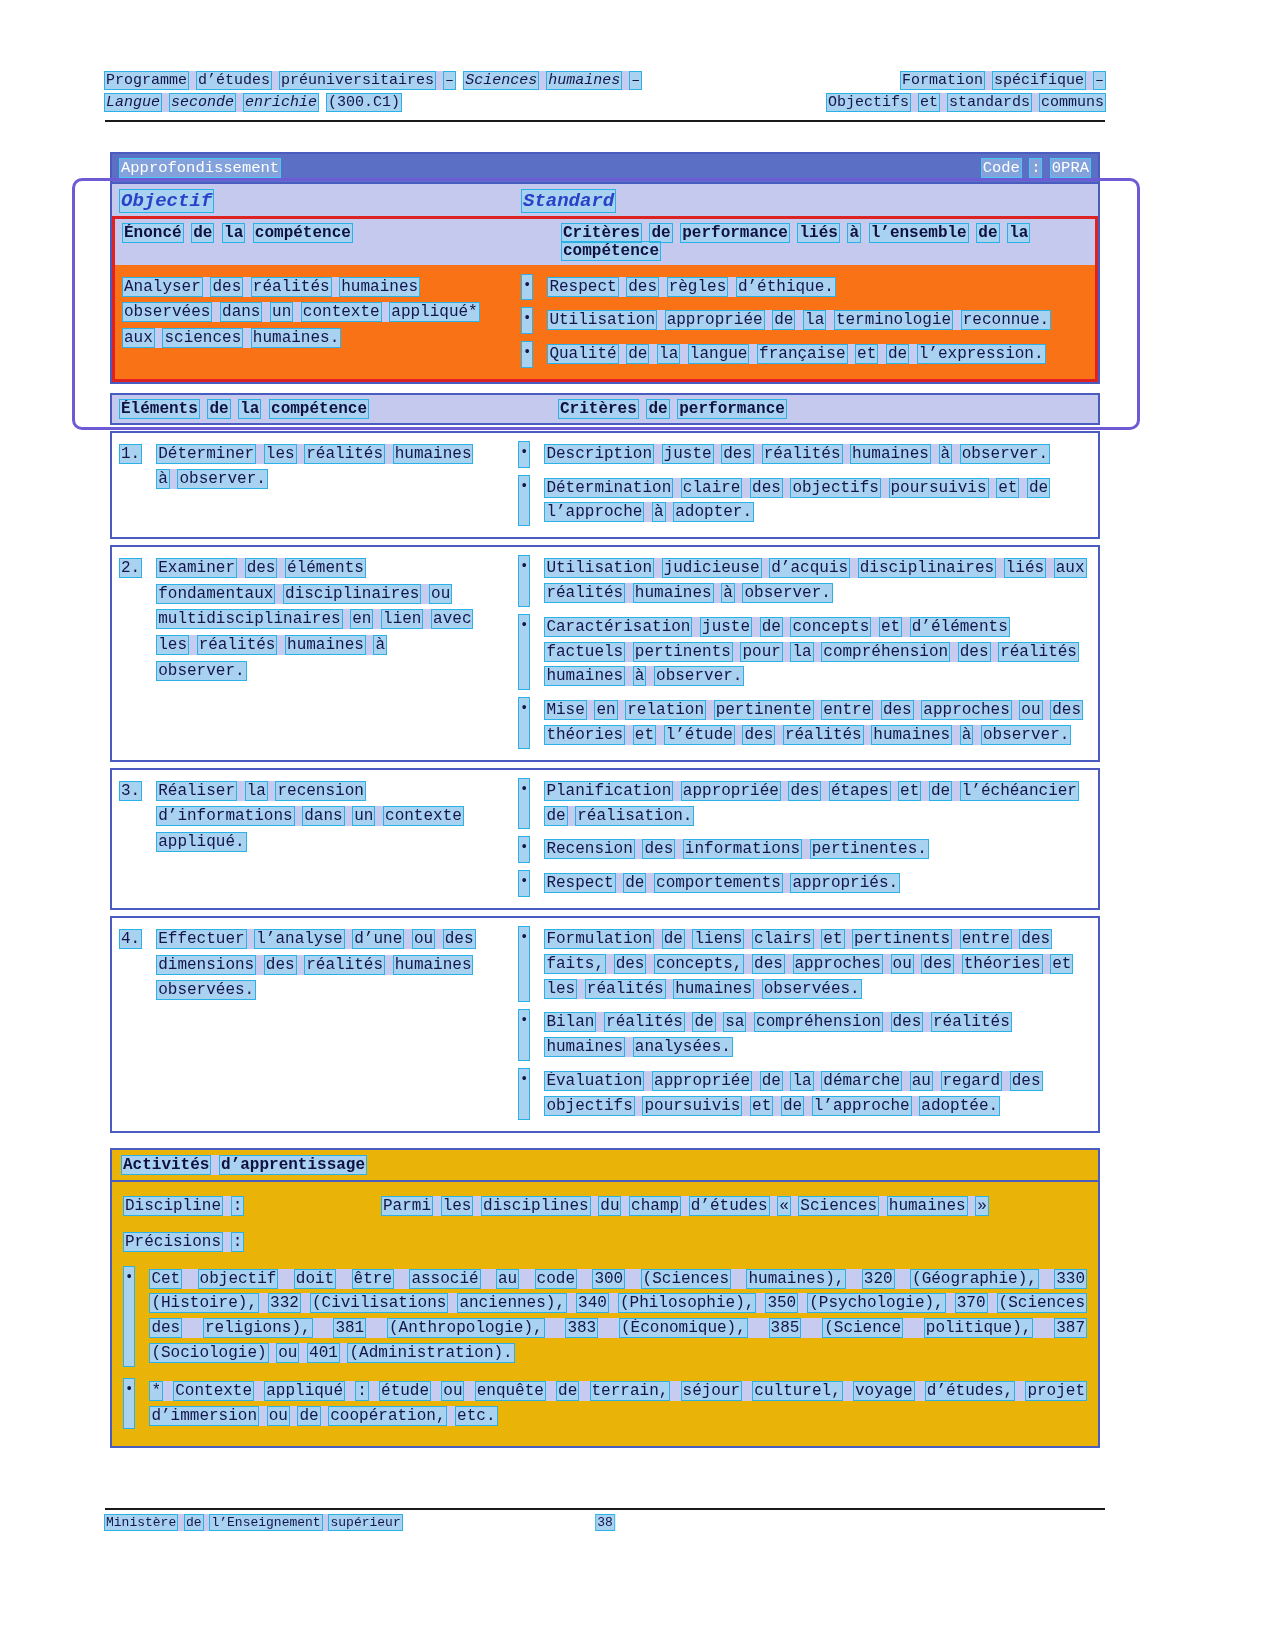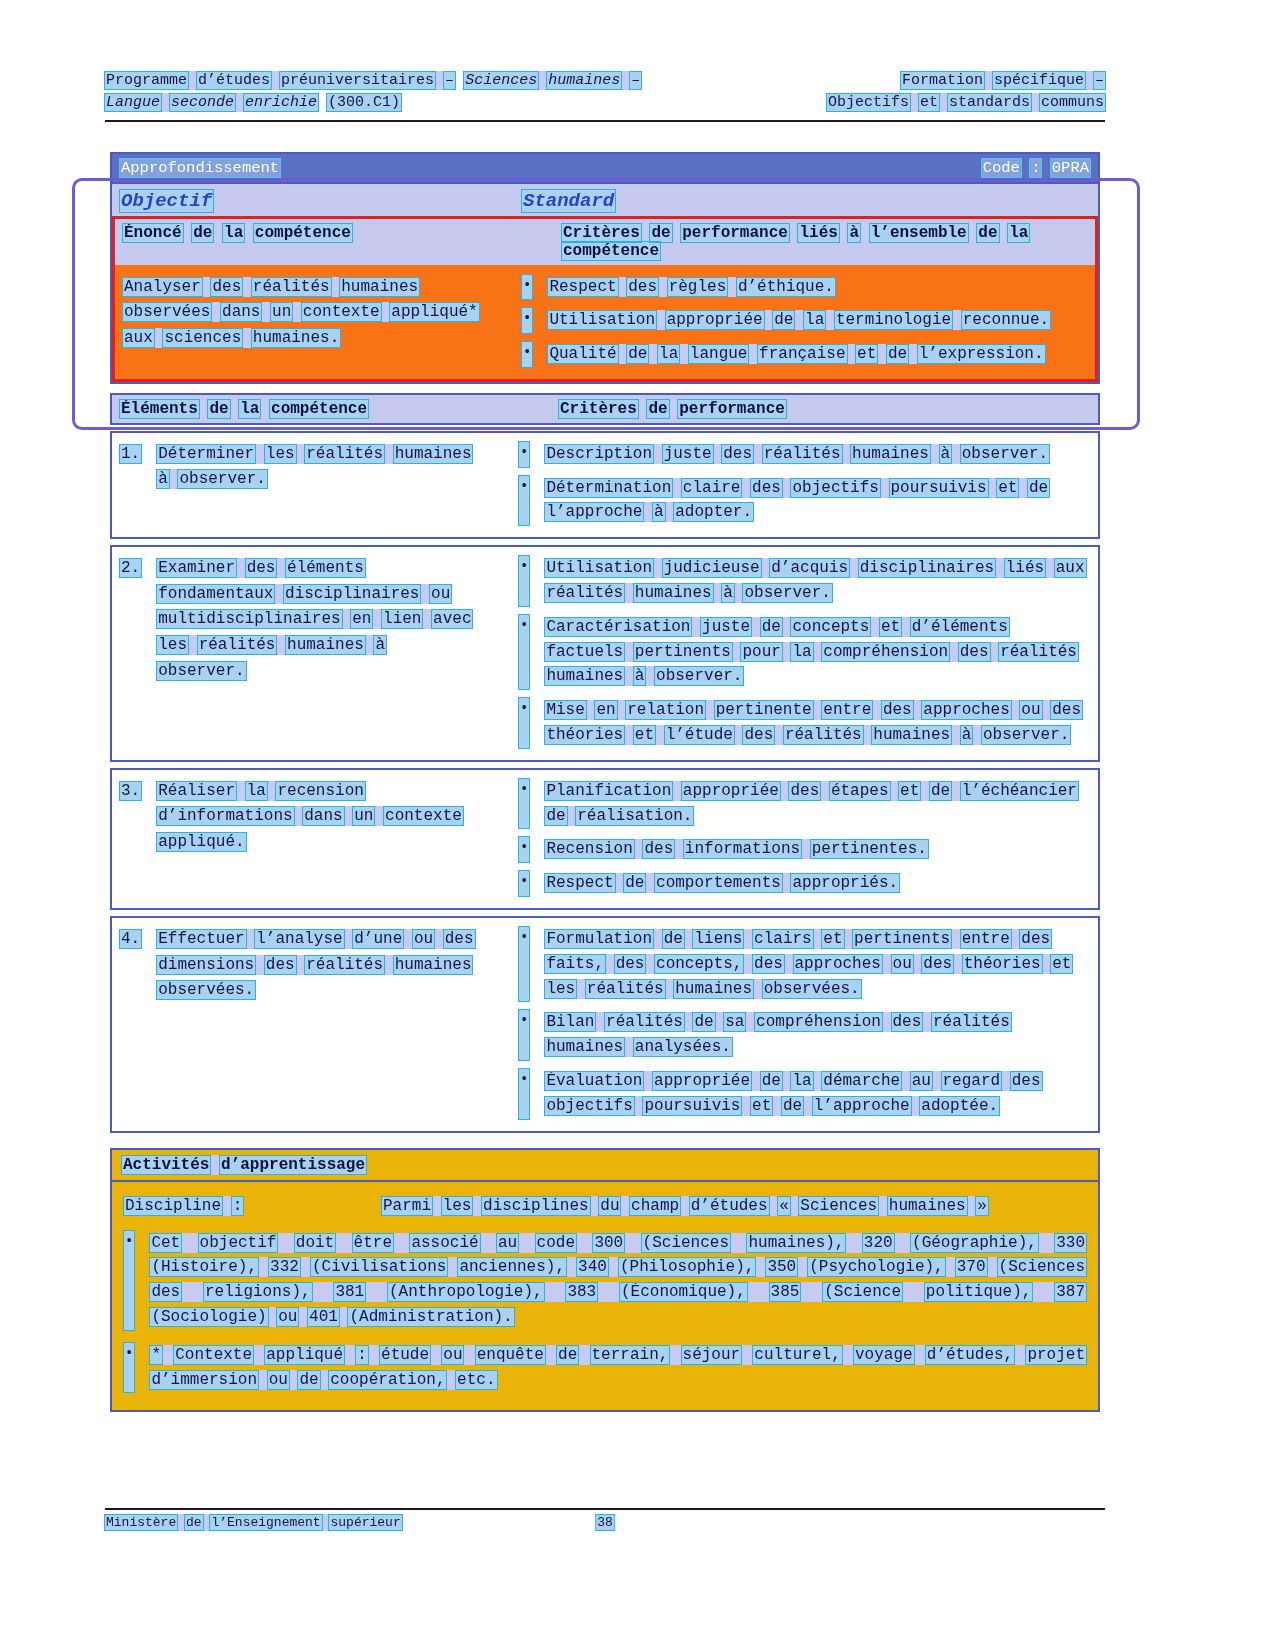--- a/index.html
+++ b/index.html
@@ -282,20 +282,23 @@
 
       <div class="acts">
         <div class="acts-title">
           <span class="w"><span class="hl">Activités</span> <span class="hl">d’apprentissage</span></span>
         </div>
         <div class="acts-body">
           <div class="kv">
             <span class="kv-label"><span class="w"><span class="hl">Discipline</span> <span class="hl">:</span></span></span>
             <span class="kv-value"><span class="w"><span class="hl">Parmi</span> <span class="hl">les</span> <span class="hl">disciplines</span> <span class="hl">du</span> <span class="hl">champ</span> <span class="hl">d’études</span> <span class="hl">«</span> <span class="hl">Sciences</span> <span class="hl">humaines</span> <span class="hl">»</span></span></span>
           </div>
+          <div class="kv">
+            <span class="kv-label"><span class="w"><span class="hl">Précisions</span> <span class="hl">:</span></span></span>
+          </div>
           <div class="note">
             <span class="hl bullet">•</span>
             <span class="btext"><span class="w"><span class="hl">Cet</span> <span class="hl">objectif</span> <span class="hl">doit</span> <span class="hl">être</span> <span class="hl">associé</span> <span class="hl">au</span> <span class="hl">code</span> <span class="hl">300</span> <span class="hl">(Sciences</span> <span class="hl">humaines),</span> <span class="hl">320</span> <span class="hl">(Géographie),</span> <span class="hl">330</span> <span class="hl">(Histoire),</span> <span class="hl">332</span> <span class="hl">(Civilisations</span> <span class="hl">anciennes),</span> <span class="hl">340</span> <span class="hl">(Philosophie),</span> <span class="hl">350</span> <span class="hl">(Psychologie),</span> <span class="hl">370</span> <span class="hl">(Sciences</span> <span class="hl">des</span> <span class="hl">religions),</span> <span class="hl">381</span> <span class="hl">(Anthropologie),</span> <span class="hl">383</span> <span class="hl">(Économique),</span> <span class="hl">385</span> <span class="hl">(Science</span> <span class="hl">politique),</span> <span class="hl">387</span> <span class="hl">(Sociologie)</span> <span class="hl">ou</span> <span class="hl">401</span> <span class="hl">(Administration).</span></span></span>
           </div>
           <div class="note">
             <span class="hl bullet">•</span>
             <span class="btext"><span class="w"><span class="hl">*</span> <span class="hl">Contexte</span> <span class="hl">appliqué</span> <span class="hl">:</span> <span class="hl">étude</span> <span class="hl">ou</span> <span class="hl">enquête</span> <span class="hl">de</span> <span class="hl">terrain,</span> <span class="hl">séjour</span> <span class="hl">culturel,</span> <span class="hl">voyage</span> <span class="hl">d’études,</span> <span class="hl">projet</span> <span class="hl">d’immersion</span> <span class="hl">ou</span> <span class="hl">de</span> <span class="hl">coopération,</span> <span class="hl">etc.</span></span></span>
           </div>
         </div>
       </div>

